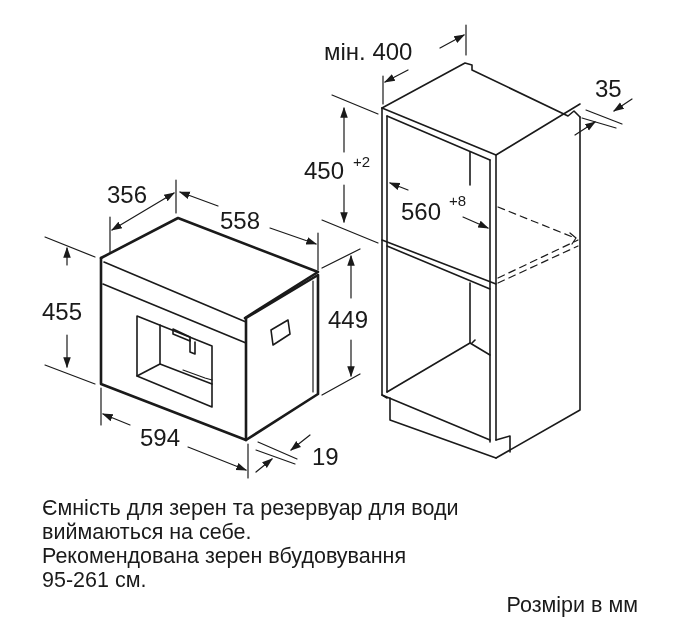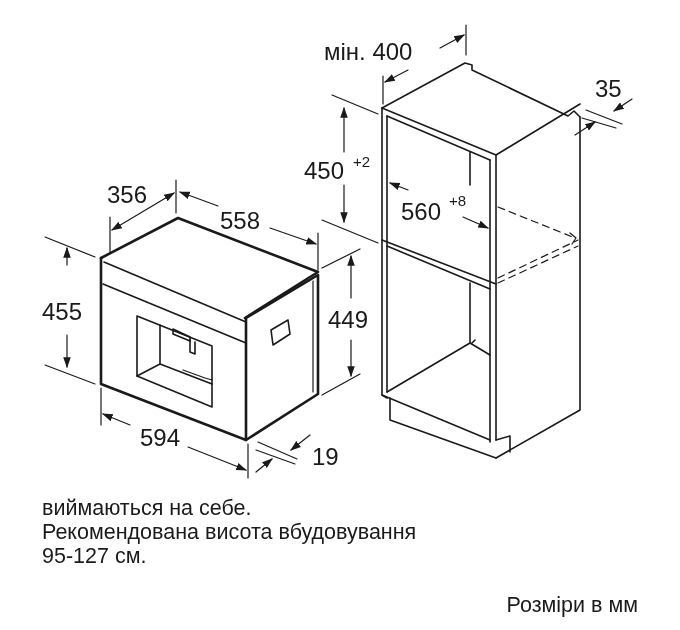--- a/index.html
+++ b/index.html
@@ -136,17 +136,18 @@
     <text class="sup" x="353" y="167">+2</text>
 
     <path class="ln thin" d="M408,190 L390,183" marker-end="url(#arr)"></path>
     <path class="ln thin" d="M463,217 L488,228" marker-end="url(#arr)"></path>
     <text class="dim" x="401" y="220">560</text>
     <text class="sup" x="449" y="206">+8</text>
   </g>
 </svg>
 
 <div class="notes">
+  <div>Ємність для зерен та резервуар для води</div>
   <div>виймаються на себе.</div>
-  <div>Рекомендована висота вбудовування</div>
-  <div>95-127 см.</div>
+  <div>Рекомендована зерен вбудовування</div>
+  <div>95-261 см.</div>
 </div>
 <div class="units">Розміри в мм</div>
 
 </body></html>

